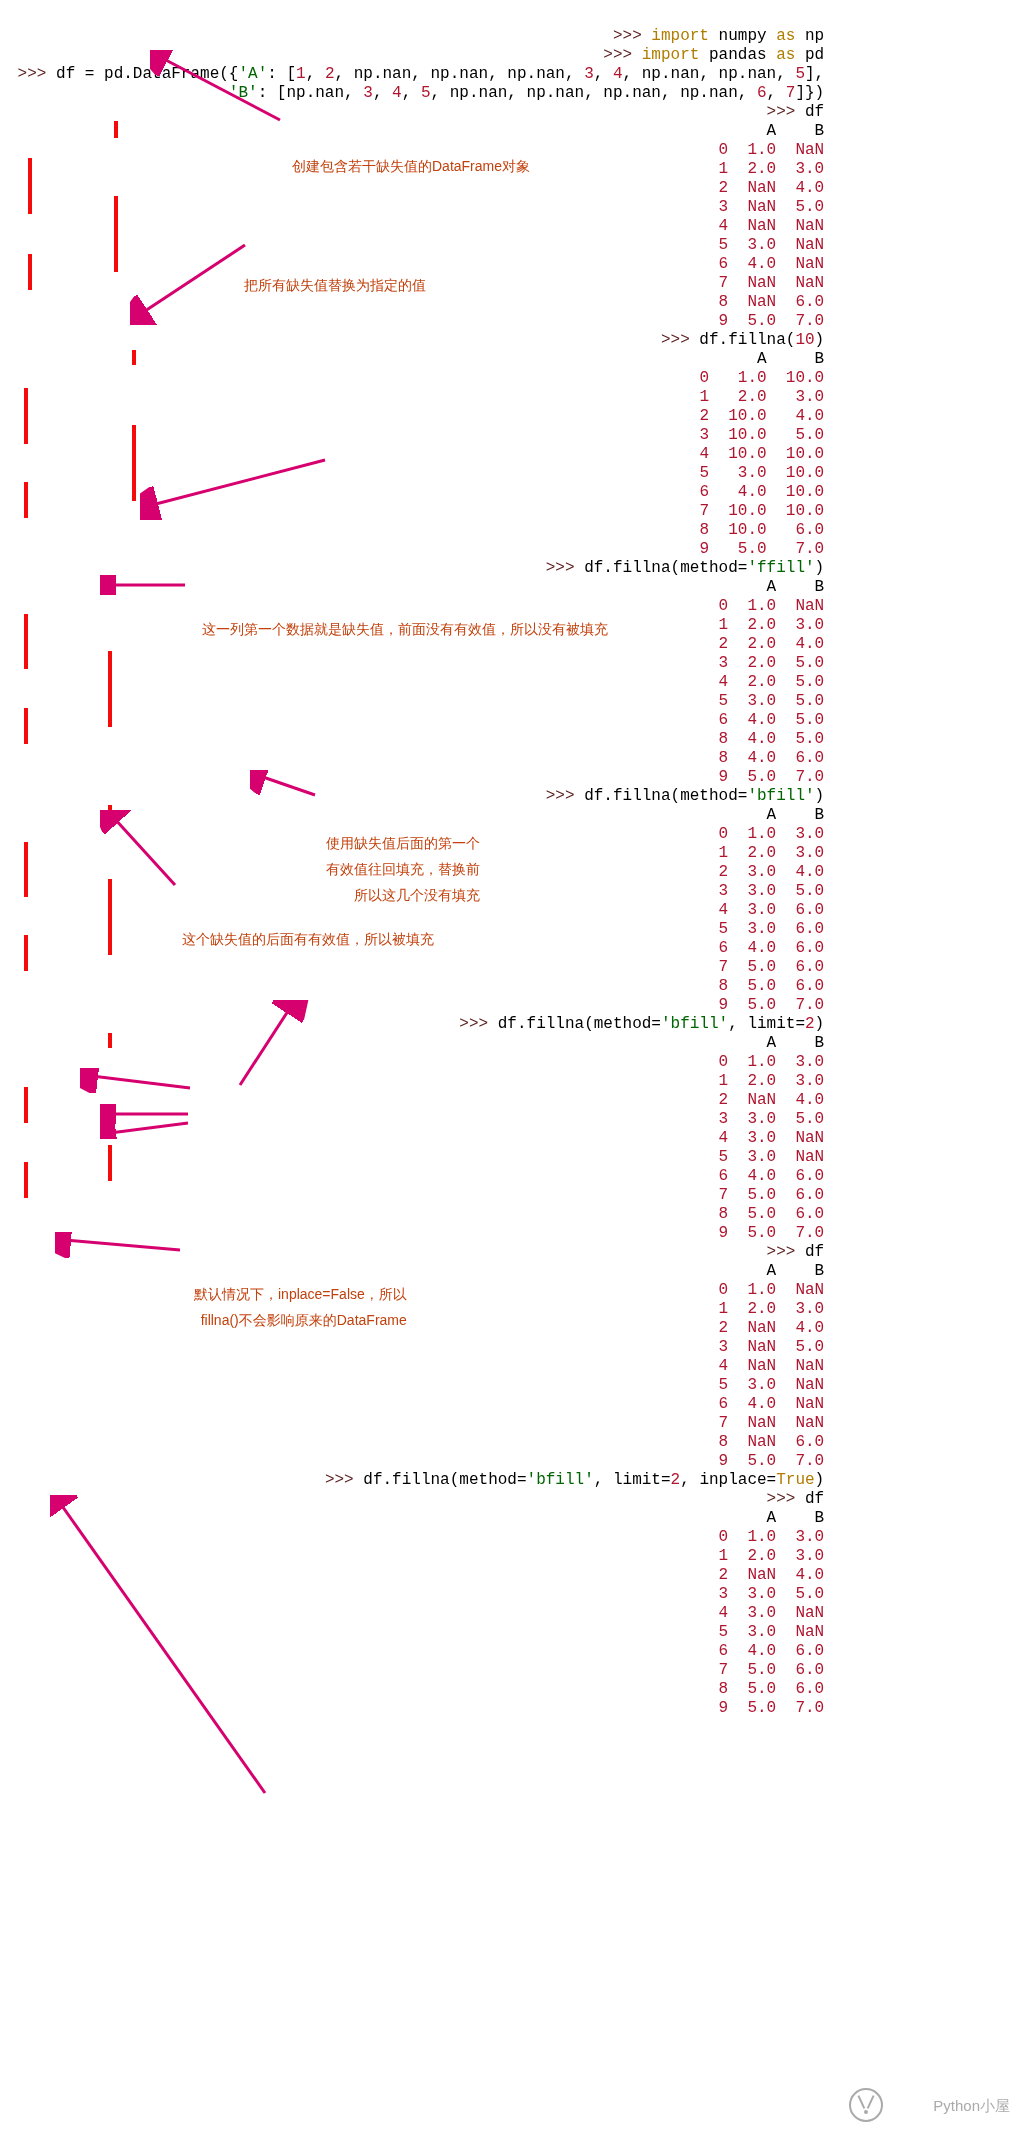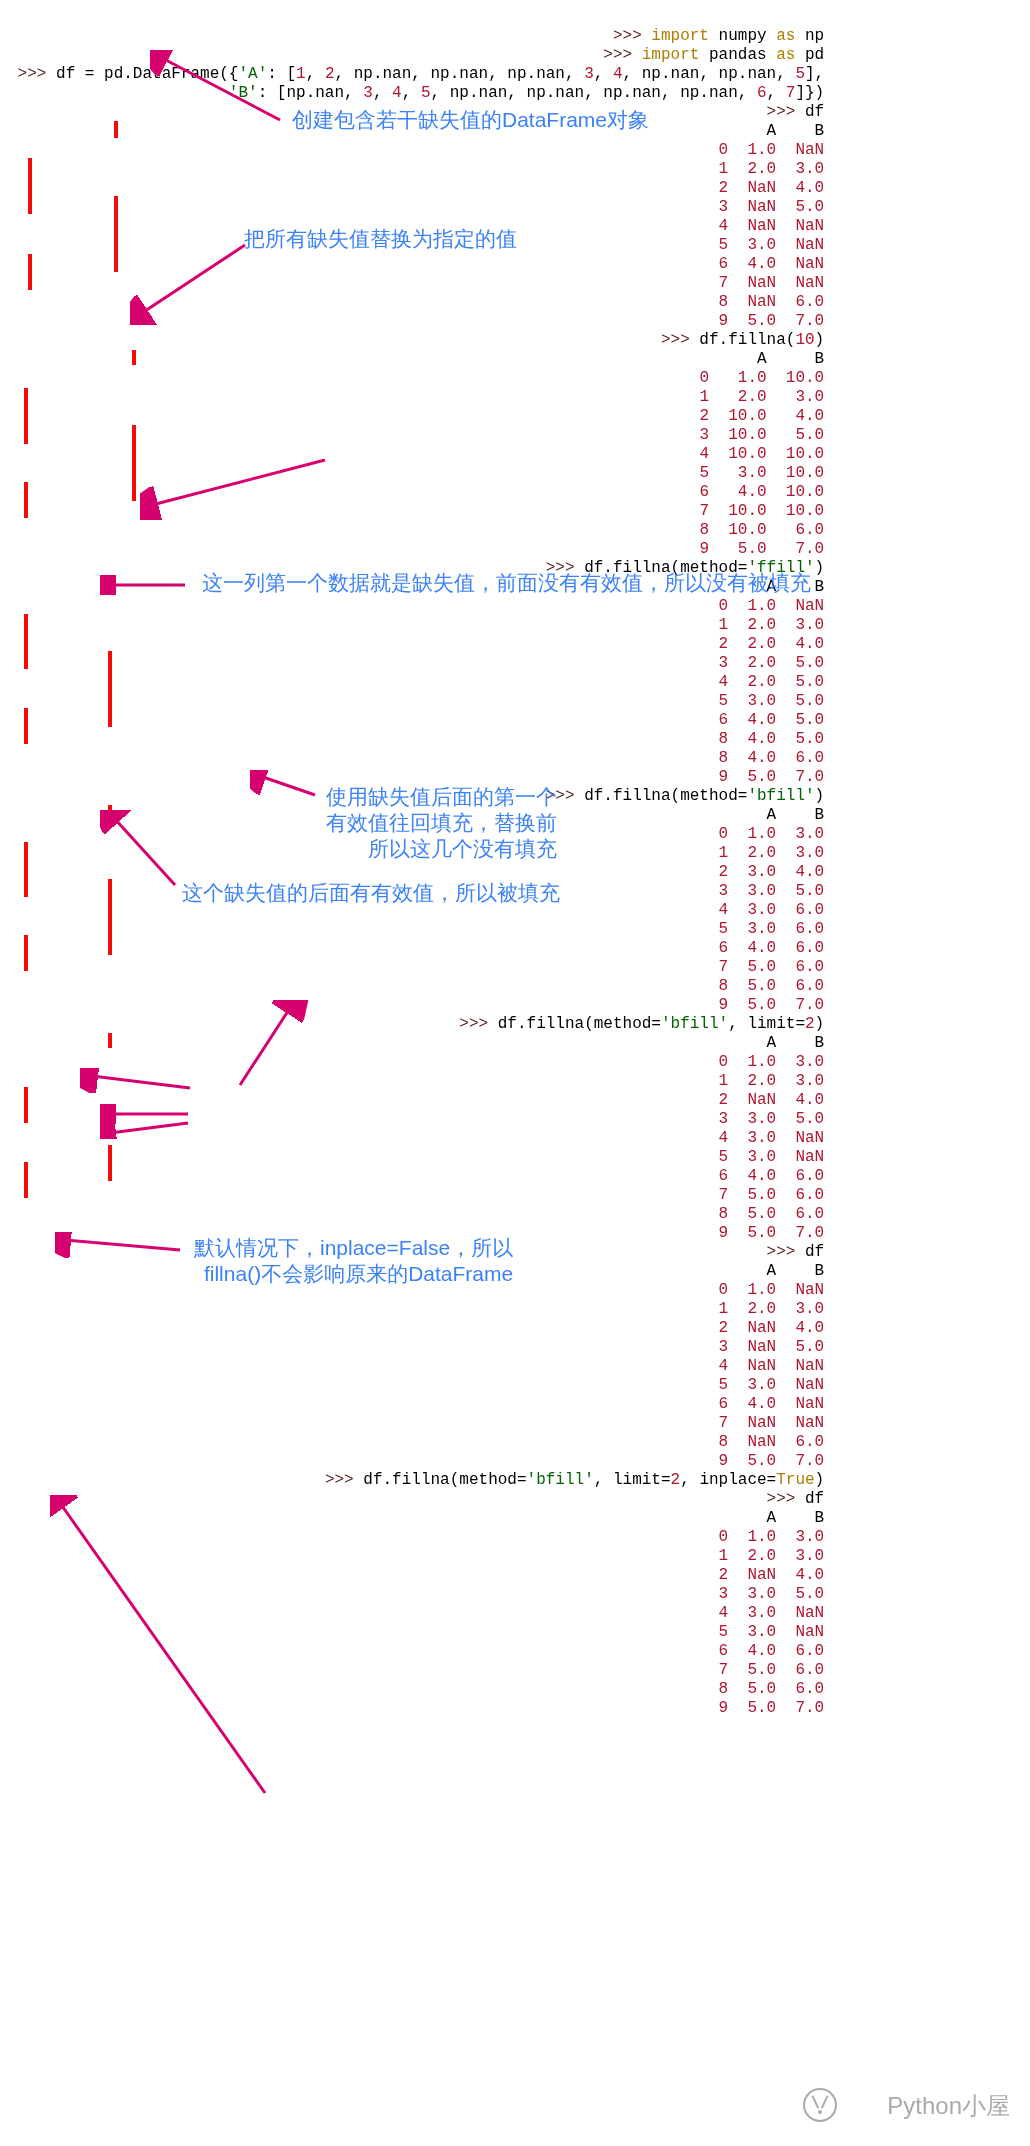--- a/index.html
+++ b/index.html
@@ -23,44 +23,45 @@
     position: absolute;
     top: 8px;
     left: 8px;
   }
   .prompt { color: #5a1d1d; }
   .kw     { color: #b07d00; }      
   .num    { color: #b0152f; }      
   .str    { color: #006400; }
   .annot {
     position: absolute;
-    color: #3b82f6;
+    color: #c2410c;
     font-family: "Microsoft YaHei", SimSun, sans-serif;
-    font-size: 21px;
+    font-size: 14px;
     line-height: 26px;
     white-space: pre;
+    margin-top: 46px;
   }
   .arrow {
     position: absolute;
     stroke: #d6006f;
     fill: #d6006f;
   }
   .redbar {
     position: absolute;
     background: #f40c0c;
     width: 4px;
   }
   .watermark {
     position: absolute;
     right: 20px;
     bottom: 24px;
     display: flex;
     align-items: center;
     font-family: "Microsoft YaHei", sans-serif;
-    font-size: 24px;
+    font-size: 15px;
     color: #aaa;
     gap: 42px;
   }
   .wm-icon {
     width: 30px;
     height: 30px;
     border: 2px solid #aaa;
     border-radius: 50%;
     margin-right: 8px;
     position: relative;

